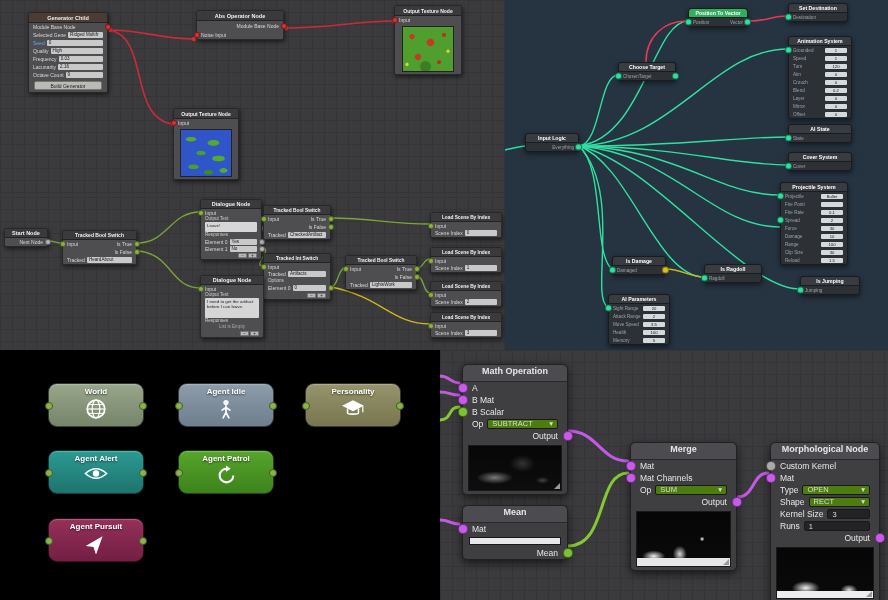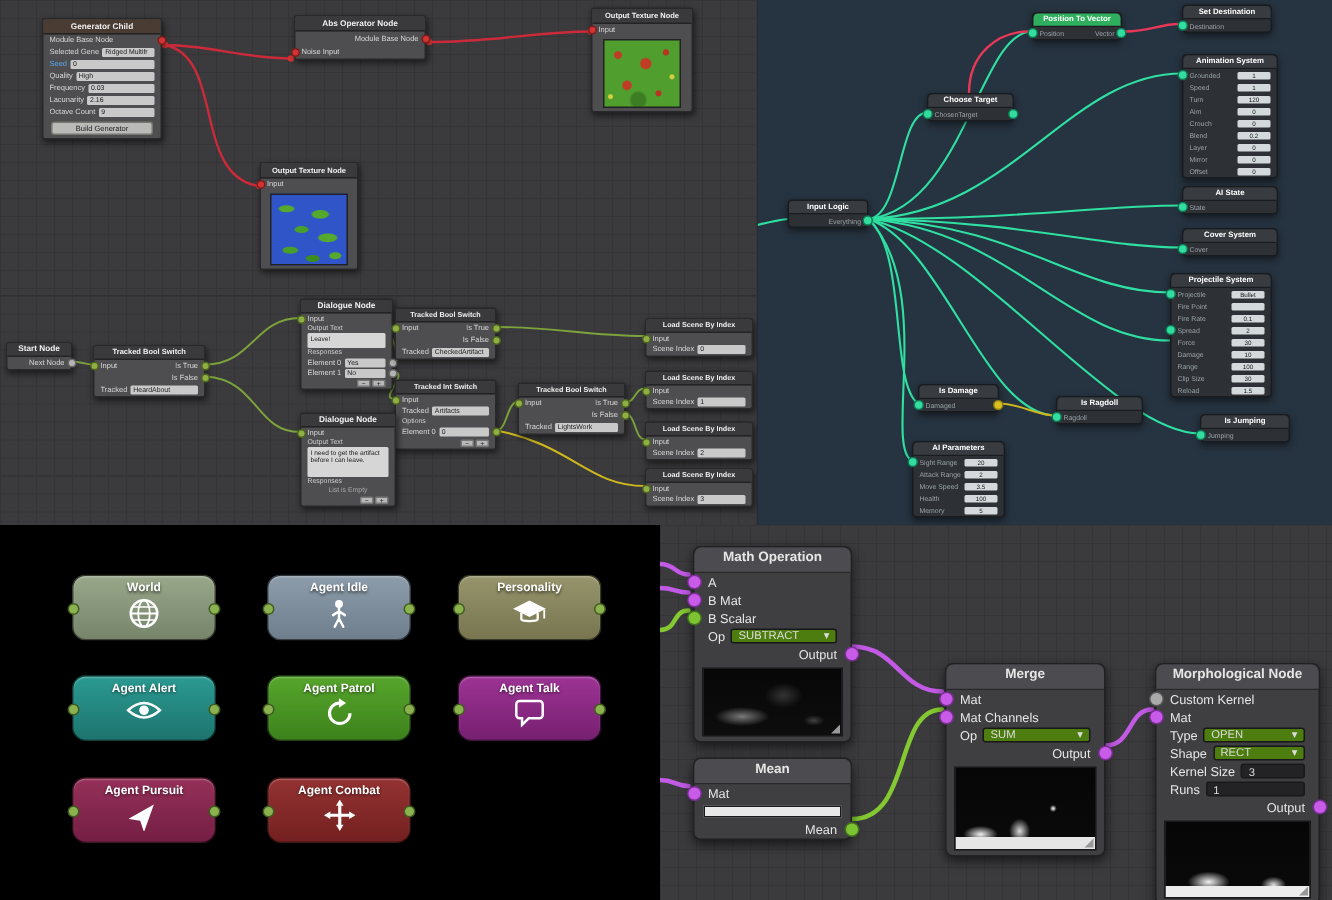--- a/index.html
+++ b/index.html
@@ -600,51 +600,27 @@
       <div class="adot l"></div>
         <div class="adot r"></div>
       <div class="agent-hd">Agent Alert</div>
       <div class="agent-ic">
           <svg width="24" height="17" viewBox="0 0 22 16">
             <path d="M1 8 Q11 -1 21 8 Q11 17 1 8 Z" fill="none" stroke="#fff" stroke-width="1.5"></path>
             <circle cx="11" cy="8" r="3" fill="#fff"></circle>
           </svg>
         </div>
     </div>
-    <div class="agent ag-talk" style="left:305px;top:100px">
-      <div class="adot l"></div>
-        <div class="adot r"></div>
-      <div class="agent-hd">Agent Talk</div>
-      <div class="agent-ic">
-          <svg width="22" height="20" viewBox="0 0 20 18">
-            <path d="M4 2 h12 a2 2 0 0 1 2 2 v6.5 a2 2 0 0 1 -2 2 h-6.5 l-4 4 v-4 H4 a2 2 0 0 1 -2 -2 V4 a2 2 0 0 1 2 -2 Z" fill="none" stroke="#fff" stroke-width="1.5"></path>
-          </svg>
-        </div>
-    </div>
     <div class="agent ag-pursuit" style="left:48px;top:168px">
       <div class="adot l"></div>
         <div class="adot r"></div>
       <div class="agent-hd">Agent Pursuit</div>
       <div class="agent-ic">
           <svg width="21" height="21" viewBox="0 0 20 20">
             <polygon points="10,1 16.5,18.5 10,14.5 3.5,18.5" fill="#fff" transform="rotate(40 10 10)"></polygon>
-          </svg>
-        </div>
-    </div>
-    <div class="agent ag-combat" style="left:178px;top:168px">
-      <div class="adot l"></div>
-        <div class="adot r"></div>
-      <div class="agent-hd">Agent Combat</div>
-      <div class="agent-ic">
-          <svg width="21" height="21" viewBox="0 0 20 20">
-            <path d="M10 3.5 V16.5 M3.5 10 H16.5" stroke="#fff" stroke-width="2"></path>
-            <polygon points="10,0 7.6,4 12.4,4" fill="#fff"></polygon>
-            <polygon points="10,20 7.6,16 12.4,16" fill="#fff"></polygon>
-            <polygon points="0,10 4,7.6 4,12.4" fill="#fff"></polygon>
-            <polygon points="20,10 16,7.6 16,12.4" fill="#fff"></polygon>
           </svg>
         </div>
     </div>
   </div>
 
   <div id="cv-region" class="region graph-bg">
     <svg class="wires" width="448" height="250">
       <path d="M0,26 C10,26 10,33 19,33" stroke="#c25ae6" stroke-width="3" fill="none" stroke-linecap="round"></path>
       <path d="M0,42 C10,42 10,45 19,45" stroke="#c25ae6" stroke-width="3" fill="none" stroke-linecap="round"></path>
       <path d="M0,70 C12,70 8,57 19,57" stroke="#84c832" stroke-width="3" fill="none" stroke-linecap="round"></path>

